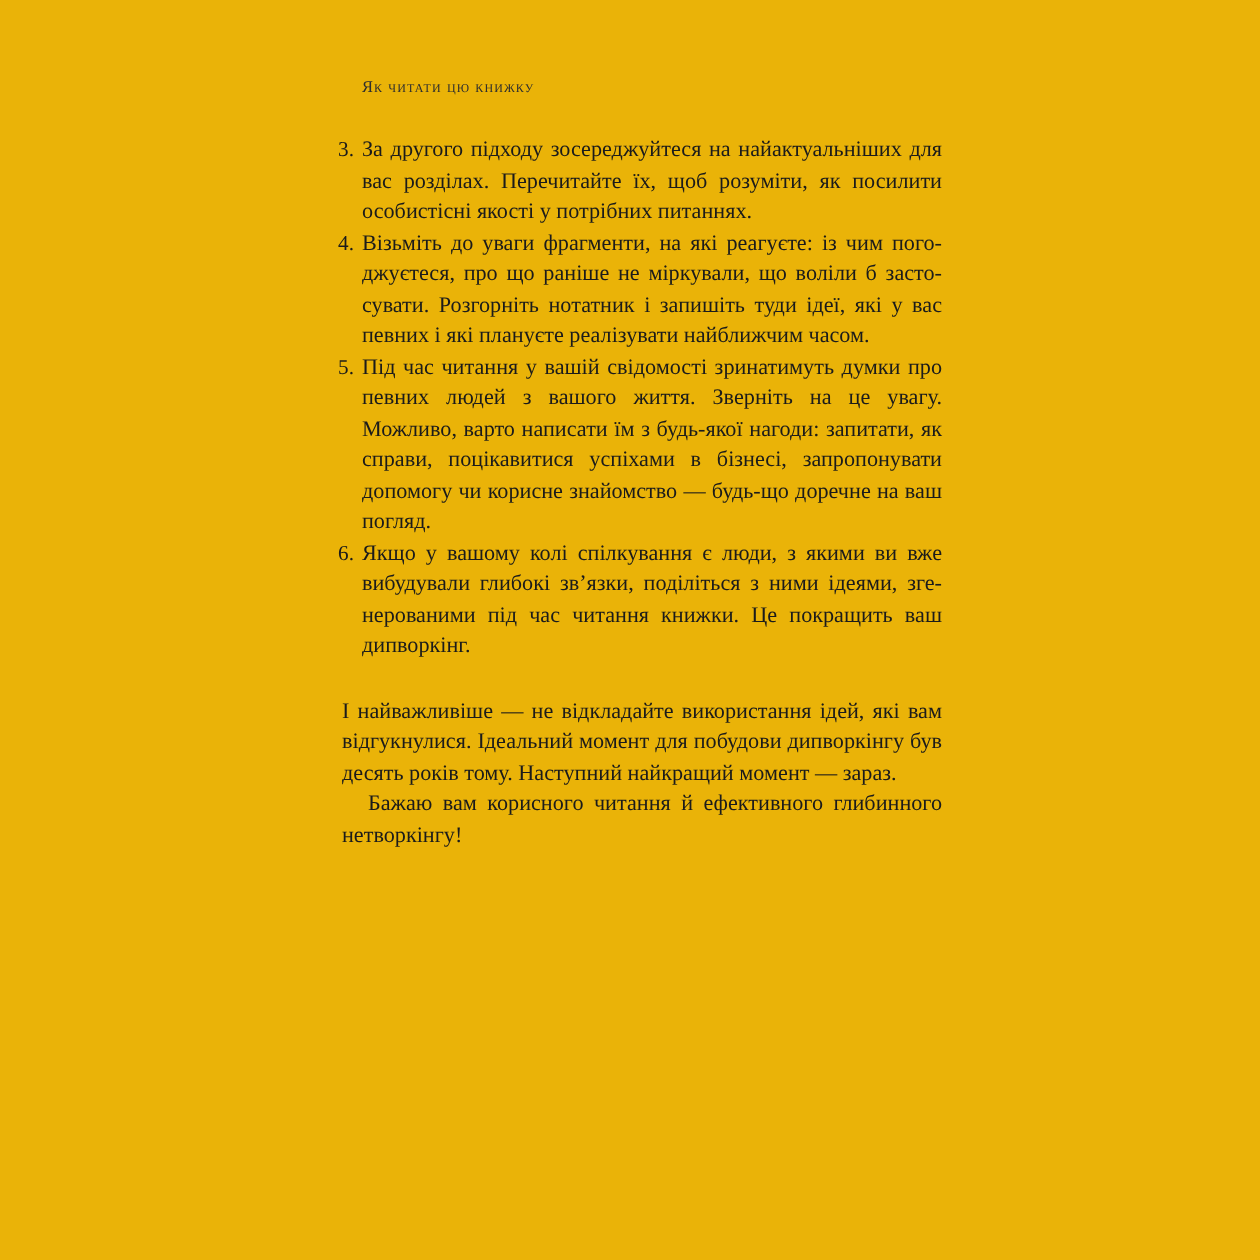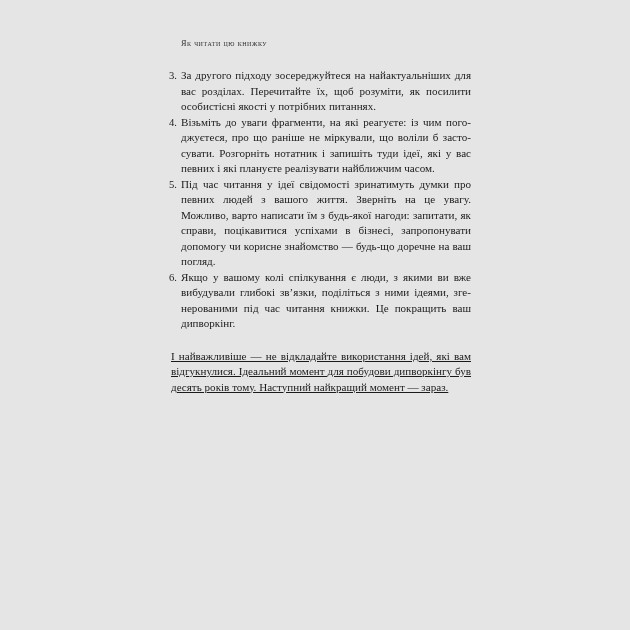--- a/index.html
+++ b/index.html
@@ -12,21 +12,21 @@
     background: #ffffff;
     font-family: "Liberation Serif", "DejaVu Serif", serif;
     color: #1b1b1b;
     overflow: hidden;
   }
 
   .page {
     position: relative;
     width: 630px;
     height: 630px;
-    background: #e5e5e5;
+    background: #eab308;
   }
 
   .content-area {
     position: absolute;
     left: 167px;
     top: 38px;
     width: 304px;
   }
 
   .running-head {
@@ -82,21 +82,20 @@
     width: 300px;
   }
 
   .closing-block p {
     margin: 0;
     font-size: 11.1px;
     line-height: 15.5px;
     text-align: justify;
     text-justify: inter-word;
     color: #1b1b1b;
-    text-decoration: underline;
   }
 
   .closing-block p.indented {
     text-indent: 13px;
   }
 </style>
 </head>
 <body>
 
 <div class="page">
@@ -108,26 +107,27 @@
       <li>
         <span class="marker">3.</span>
         <span class="item-text">За другого підходу зосереджуйтеся на найактуальніших для вас розділах. Перечитайте їх, щоб розуміти, як поси­лити особистісні якості у потрібних питаннях.</span>
       </li>
       <li>
         <span class="marker">4.</span>
         <span class="item-text">Візьміть до уваги фрагменти, на які реагуєте: із чим пого­джуєтеся, про що раніше не міркували, що воліли б засто­сувати. Розгорніть нотатник і запишіть туди ідеї, які у вас певних і які плануєте реалізувати найближчим часом.</span>
       </li>
       <li>
         <span class="marker">5.</span>
-        <span class="item-text">Під час читання у ідеї свідомості зринатимуть думки про певних людей з вашого життя. Зверніть на це увагу. Можливо, варто написати їм з будь-якої нагоди: запитати, як справи, поцікавитися успіхами в бізнесі, запропонува­ти допомогу чи корисне знайомство — будь-що доречне на ваш погляд.</span>
+        <span class="item-text">Під час читання у вашій свідомості зринатимуть думки про певних людей з вашого життя. Зверніть на це увагу. Можливо, варто написати їм з будь-якої нагоди: запитати, як справи, поцікавитися успіхами в бізнесі, запропонува­ти допомогу чи корисне знайомство — будь-що доречне на ваш погляд.</span>
       </li>
       <li>
         <span class="marker">6.</span>
         <span class="item-text">Якщо у вашому колі спілкування є люди, з якими ви вже вибудували глибокі зв’язки, поділіться з ними ідеями, зге­нерованими під час читання книжки. Це покращить ваш дипворкінг.</span>
       </li>
     </ol>
 
     <div class="closing-block">
       <p>І найважливіше — не відкладайте використання ідей, які вам відгукнулися. Ідеальний момент для побудови дипворкінгу був десять років тому. Наступний найкращий момент — за­раз.</p>
+      <p class="indented">Бажаю вам корисного читання й ефективного глибинно­го нетворкінгу!</p>
     </div>
 
   </div>
 </div>
 
 </body></html>

